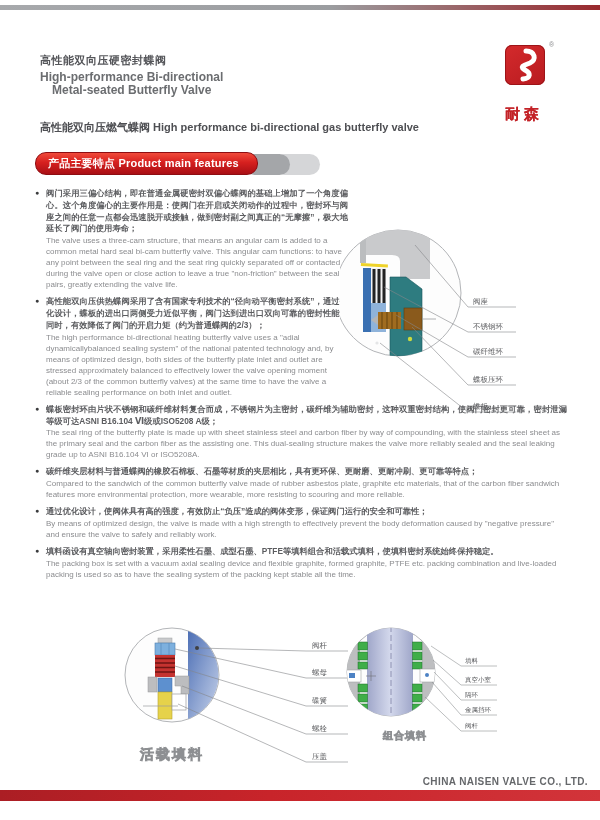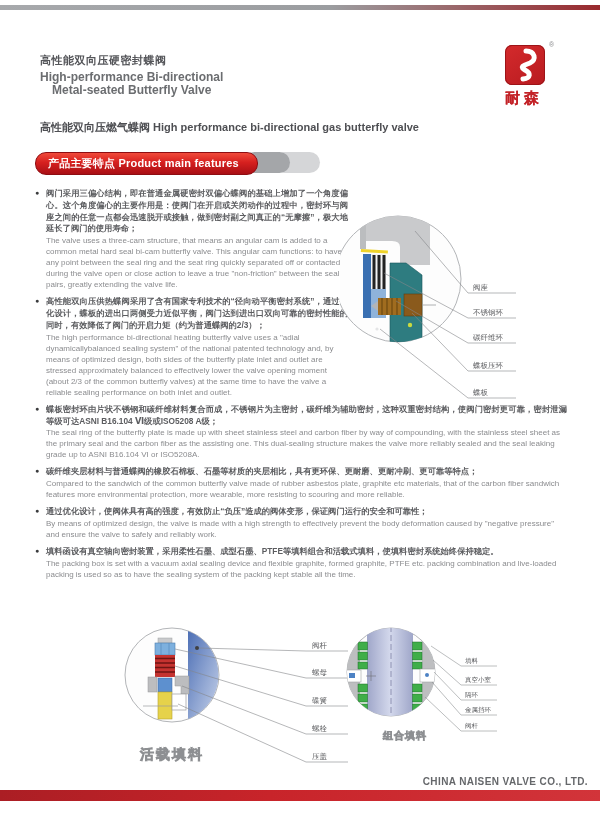--- a/index.html
+++ b/index.html
@@ -16,44 +16,44 @@
     background:linear-gradient(90deg,#ab1e24 0%,#c8242a 45%,#d2343a 100%);}
   
   .hdr{position:absolute;left:40px;top:53px;}
   .hdr .zh{font-size:11px;font-weight:bold;color:#55565a;margin:0 0 3px 0;letter-spacing:0.5px;}
   .hdr .en{font-size:12px;font-weight:bold;color:#6b6d70;margin:0;line-height:13px;text-align:center;}
   
   .logo{position:absolute;left:505px;top:45px;width:56px;text-align:left;}
   .logo-box{position:relative;width:40px;height:40px;border-radius:7px;
     background:linear-gradient(145deg,#d42a2c,#b81b20);box-shadow:inset 0 0 0 1px #9d1418;}
   .logo-reg{position:absolute;left:44px;top:-4px;font-size:7px;color:#8a8b8d;}
-  .logo-zh{margin-top:4px;font-size:15px;font-weight:bold;color:#c32227;letter-spacing:4px;
+  .logo-zh{margin-top:20px;font-size:15px;font-weight:bold;color:#c32227;letter-spacing:4px;
     text-shadow:0 0 0.5px #c32227;}
   
   .titles{position:absolute;left:40px;top:120px;width:540px;}
   .titles .line{font-size:11px;font-weight:bold;color:#4e4f53;line-height:15px;white-space:nowrap;}
   
-  .banner-row{position:absolute;left:35px;top:152px;display:flex;align-items:flex-start;}
+  .banner-row{position:absolute;left:35px;top:152px;display:flex;align-items:flex-end;}
   .banner{
     position:relative;z-index:3;height:21px;padding:0 18px 0 12px;border-radius:11px;
     background:linear-gradient(180deg,#f04a3a 0%,#d6201f 45%,#a90f15 100%);
     border:1px solid #8e0d12;display:flex;align-items:center;}
   .banner span{color:#ffffff;font-weight:bold;font-size:11px;letter-spacing:0.2px;white-space:nowrap;}
   .pill-gray{z-index:2;width:46px;height:21px;border-radius:11px;background:#a4a6a9;margin-left:-14px;}
   .pill-light{z-index:1;width:46px;height:21px;border-radius:11px;background:#d5d6d8;margin-left:-16px;}
   
   .features{position:absolute;left:35px;top:188px;width:532px;list-style:none;margin:0;padding:0;}
   .feature{position:relative;padding-left:11px;margin-bottom:6px;}
   .feature .dot{position:absolute;left:0;top:1px;font-size:7px;color:#3a3b3d;}
   .feature .zh{margin:0;font-size:8.3px;font-weight:bold;color:#5c5d60;line-height:1.42;text-align:justify;}
   .feature .en{margin:0;font-size:8px;color:#8b8c8f;line-height:1.38;}
   .feature.narrow{max-width:302px;}
   
   .diagram{position:absolute;}
-  .d1{left:340px;top:201px;}
+  .d1{left:340px;top:215px;}
   .d2{left:120px;top:612px;}
   .d3{left:335px;top:612px;}
   svg text.lbl{font-family:"Liberation Sans","DejaVu Sans",sans-serif;fill:#5b5c5f;}
   svg text.cap{font-family:"Liberation Sans","DejaVu Sans",sans-serif;font-weight:bold;
     fill:#ffffff;stroke:#8d8f92;stroke-width:0.7;}
   
   .footer{position:absolute;right:12px;top:776px;font-size:10px;font-weight:bold;
     color:#66686b;letter-spacing:0.4px;padding-left:40px;}
 </style>
 </head>

